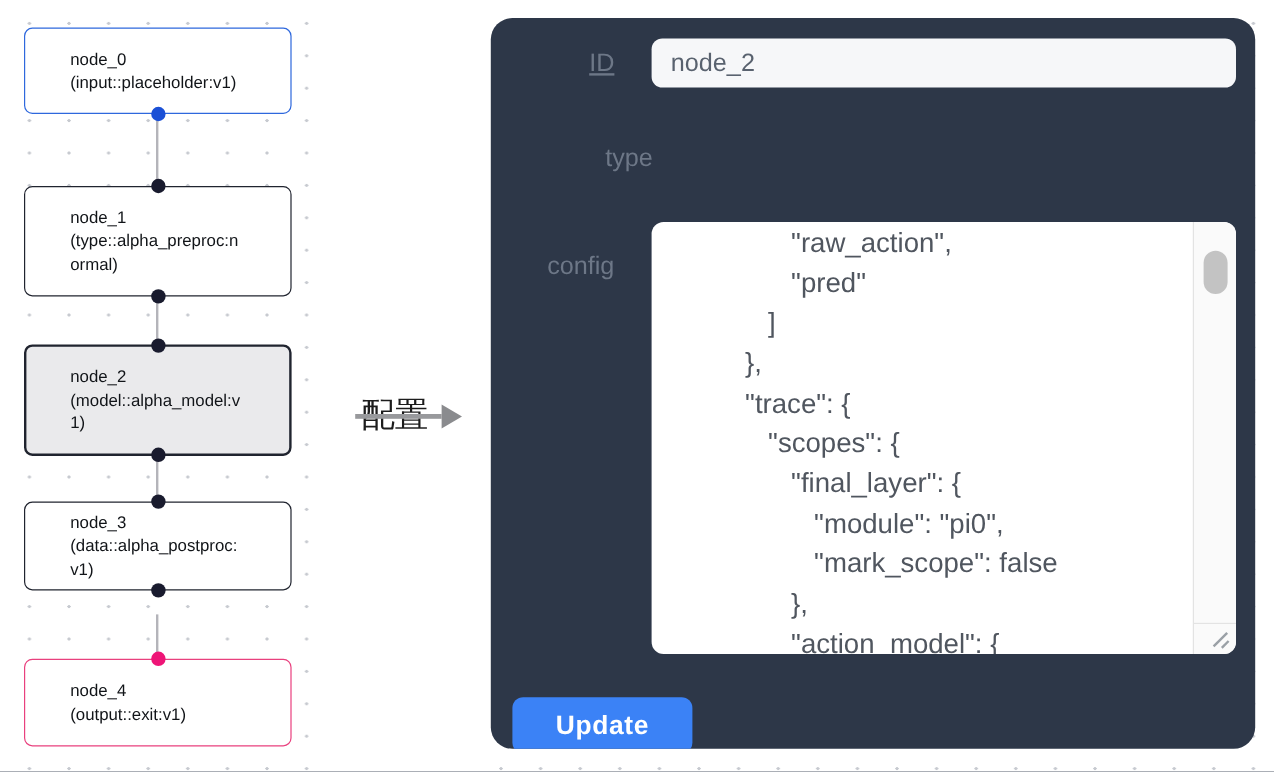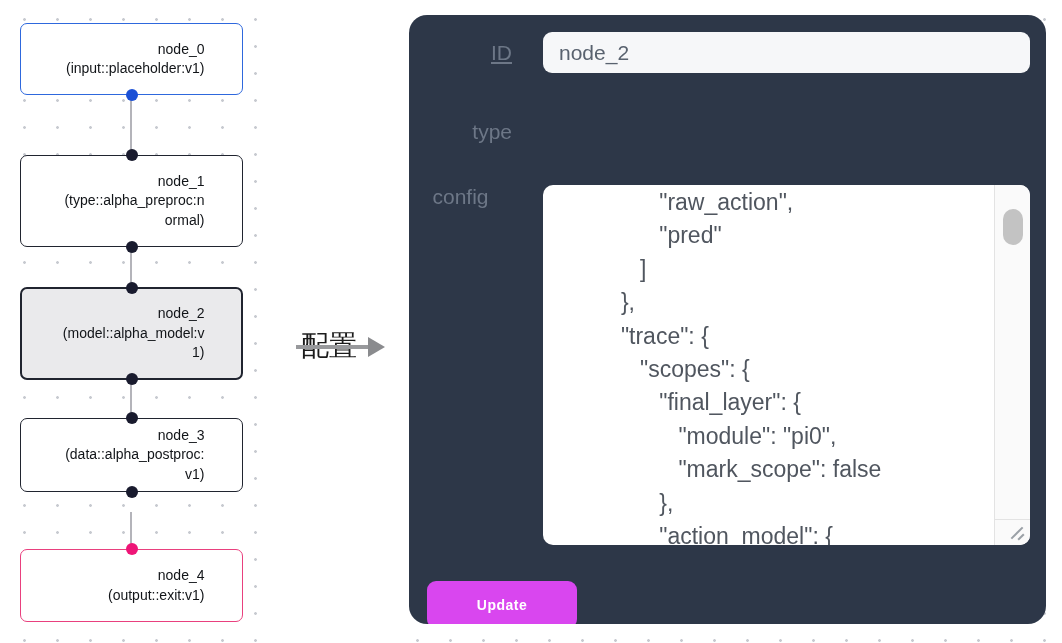--- a/index.html
+++ b/index.html
@@ -16,21 +16,21 @@
   }
   .canvas-left{left:0;width:286px;}
   .canvas-right{left:393px;width:669px;}
 
   
   .node{
     position:absolute;left:20px;width:223px;box-sizing:border-box;
     background:#ffffff;border:1.5px solid #20242f;border-radius:7px;
     display:flex;align-items:center;justify-content:center;
   }
-  .node .txt{width:146px;text-align:right;font-size:14px;line-height:19.5px;
+  .node .txt{width:146px;text-align:left;font-size:14px;line-height:19.5px;
     color:#111418;word-break:break-all;}
   .node .title{font-weight:500;}
   #node0{top:23px;height:72px;border-color:#2e68dd;}
   #node1{top:155px;height:92px;}
   #node2{top:287px;height:93px;border-width:2px;background:#eaeaec;}
   #node3{top:418px;height:74px;}
   #node4{top:549px;height:73px;border-color:#e9407e;}
 
   .handle{position:absolute;left:50%;transform:translateX(-50%);
     width:12px;height:12px;border-radius:50%;background:#191b2e;}
@@ -53,22 +53,22 @@
   .transition-arrow .shaft{width:72px;height:4px;background:#98999c;}
   .transition-arrow .head{width:0;height:0;border-top:10px solid transparent;
     border-bottom:10px solid transparent;border-left:17px solid #8a8b8e;}
 
   
   .panel{position:absolute;left:409px;top:15px;width:637px;height:609px;
     background:#2d3748;border-radius:18px;overflow:hidden;}
   .field-label{position:absolute;left:0;width:103px;text-align:right;
     color:#6d7787;font-size:21px;}
   .lbl-id{top:17px;height:41px;line-height:41px;text-decoration:underline;}
-  .lbl-type{top:96px;height:41px;line-height:41px;}
-  .lbl-config{top:170px;text-align:center;}
+  .lbl-type{top:96px;height:41px;line-height:41px;padding-left:32px;}
+  .lbl-config{top:195px;}
   .panel input{position:absolute;left:134px;width:487px;height:41px;
     box-sizing:border-box;background:#f6f7f9;border:0;border-radius:9px;
     color:#59626f;font-size:21px;padding:0 16px;outline:none;
     font-family:"Liberation Sans",sans-serif;}
   .inp-id{top:17px;}
   .inp-type{top:96px;}
 
   .config-box{position:absolute;left:134px;top:170px;width:487px;height:360px;
     background:#ffffff;border-radius:10px;overflow:hidden;}
   .config-box pre{position:absolute;left:0;top:0;right:35px;bottom:0;margin:0;
@@ -80,22 +80,22 @@
     border-radius:10px;background:#c3c3c3;}
   .track-divider{position:absolute;left:0;bottom:25px;width:35px;height:1px;
     background:#e3e3e3;}
   .resize-grip{position:absolute;right:2px;bottom:3px;width:20px;height:20px;}
   .resize-grip span{position:absolute;background:#9aa0a6;height:2px;
     transform:rotate(-45deg);transform-origin:center;}
   .resize-grip .g1{width:16px;left:1px;top:10px;}
   .resize-grip .g2{width:8px;left:9px;top:14px;}
 
   .update-btn{position:absolute;left:18px;top:566px;width:150px;height:47px;
-    background:#d946ef;border:0;border-radius:9px;color:#ffffff;
-    font-size:14px;font-weight:600;font-family:"Liberation Sans",sans-serif;
+    background:#3b82f6;border:0;border-radius:9px;color:#ffffff;
+    font-size:22px;font-weight:600;font-family:"Liberation Sans",sans-serif;
     letter-spacing:0.5px;cursor:pointer;}
 </style>
 </head>
 <body>
 
 <div class="dot-canvas canvas-left">
   <div class="edge" id="edge0"></div>
   <div class="edge" id="edge1"></div>
   <div class="edge" id="edge2"></div>
   <div class="edge" id="edge3"></div>

